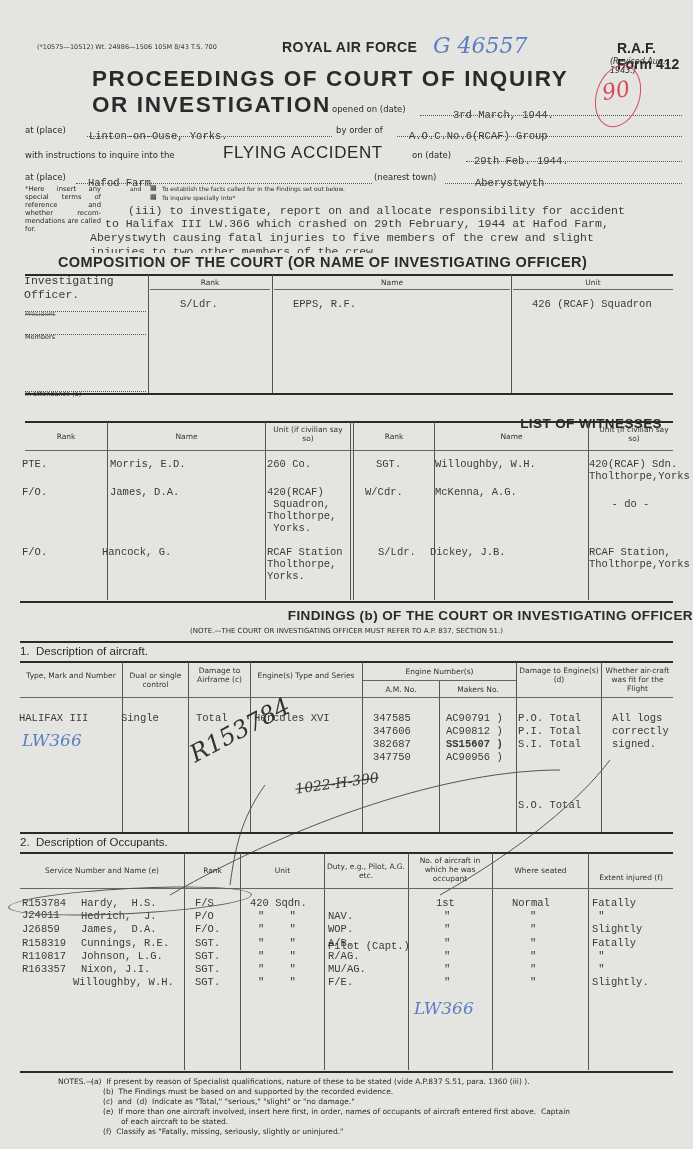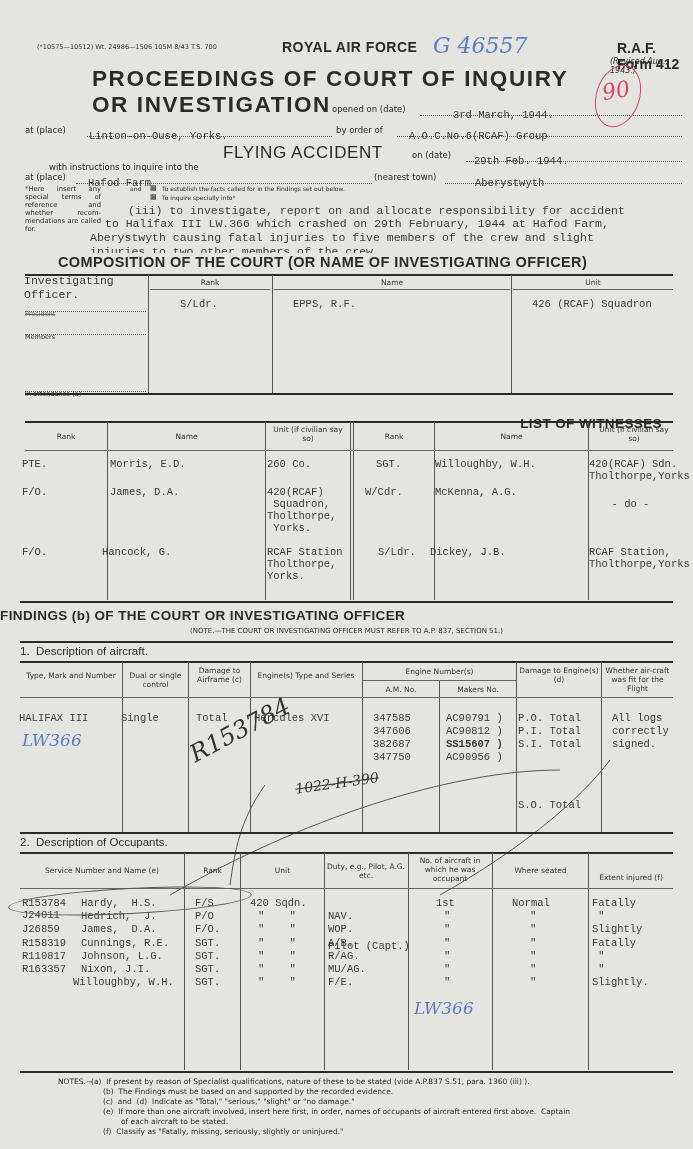--- a/index.html
+++ b/index.html
@@ -39,21 +39,21 @@
 
 <div class="abs lbl" style="left:25px;top:125px;">at (place)</div>
 <div class="abs dots" style="left:87px;top:124px;width:245px;height:12px;">
   <span class="type fill" style="margin-left:2px;">Linton-on-Ouse, Yorks.</span>
 </div>
 <div class="abs lbl" style="left:336px;top:125px;">by order of</div>
 <div class="abs dots" style="left:397px;top:124px;width:285px;height:12px;">
   <span class="type fill" style="margin-left:12px;">A.O.C.No.6(RCAF) Group</span>
 </div>
 
-<div class="abs lbl" style="left:25px;top:162px;margin-left:24px;">with instructions to inquire into the</div>
+<div class="abs lbl" style="left:25px;top:150px;">with instructions to inquire into the</div>
 <div class="abs sans" style="left:223px;top:143px;font-size:17px;letter-spacing:0.6px;">FLYING ACCIDENT</div>
 <div class="abs lbl" style="left:412px;top:150px;">on (date)</div>
 <div class="abs dots" style="left:466px;top:149px;width:216px;height:12px;">
   <span class="type fill" style="margin-left:8px;">29th Feb. 1944.</span>
 </div>
 
 <div class="abs lbl" style="left:25px;top:172px;">at (place)</div>
 <div class="abs dots" style="left:76px;top:171px;width:296px;height:12px;">
   <span class="type fill" style="margin-left:12px;">Hafod Farm</span>
 </div>
@@ -142,21 +142,21 @@
   <div class="cell type" style="left:267px;top:546px;">RCAF Station
 Tholthorpe,
 Yorks.</div>
   <div class="cell type" style="left:378px;top:546px;">S/Ldr.</div>
   <div class="cell type" style="left:430px;top:546px;">Dickey, J.B.</div>
   <div class="cell type" style="left:589px;top:546px;width:104px;overflow:hidden;">RCAF Station,
 Tholthorpe,Yorks</div>
 </div>
 <div class="hl" style="left:20px;top:601px;width:653px;height:2px;"></div>
 
-<div class="abs sans bold" style="left:0;width:693px;top:608px;font-size:13.5px;text-align:left;letter-spacing:0.4px;">FINDINGS (b) OF THE COURT OR INVESTIGATING OFFICER</div>
+<div class="abs sans bold" style="left:0;width:693px;top:608px;font-size:13.5px;text-align:right;letter-spacing:0.4px;">FINDINGS (b) OF THE COURT OR INVESTIGATING OFFICER</div>
 <div class="abs" style="left:0;width:693px;top:627px;font-size:7px;text-align:center;">(NOTE.—THE COURT OR INVESTIGATING OFFICER MUST REFER TO A.P. 837, SECTION 51.)</div>
 <div class="hl" style="left:20px;top:641px;width:653px;height:2px;"></div>
 
 <div class="abs sans" style="left:20px;top:645px;font-size:11.5px;white-space:pre;">1.  Description of aircraft.</div>
 <div class="hl" style="left:20px;top:661px;width:653px;height:2px;"></div>
 <div class="vl" style="left:122px;top:662px;height:170px;"></div>
 <div class="vl" style="left:188px;top:662px;height:170px;"></div>
 <div class="vl" style="left:250px;top:662px;height:170px;"></div>
 <div class="vl" style="left:362px;top:662px;height:170px;"></div>
 <div class="vl" style="left:439px;top:680px;height:152px;"></div>

